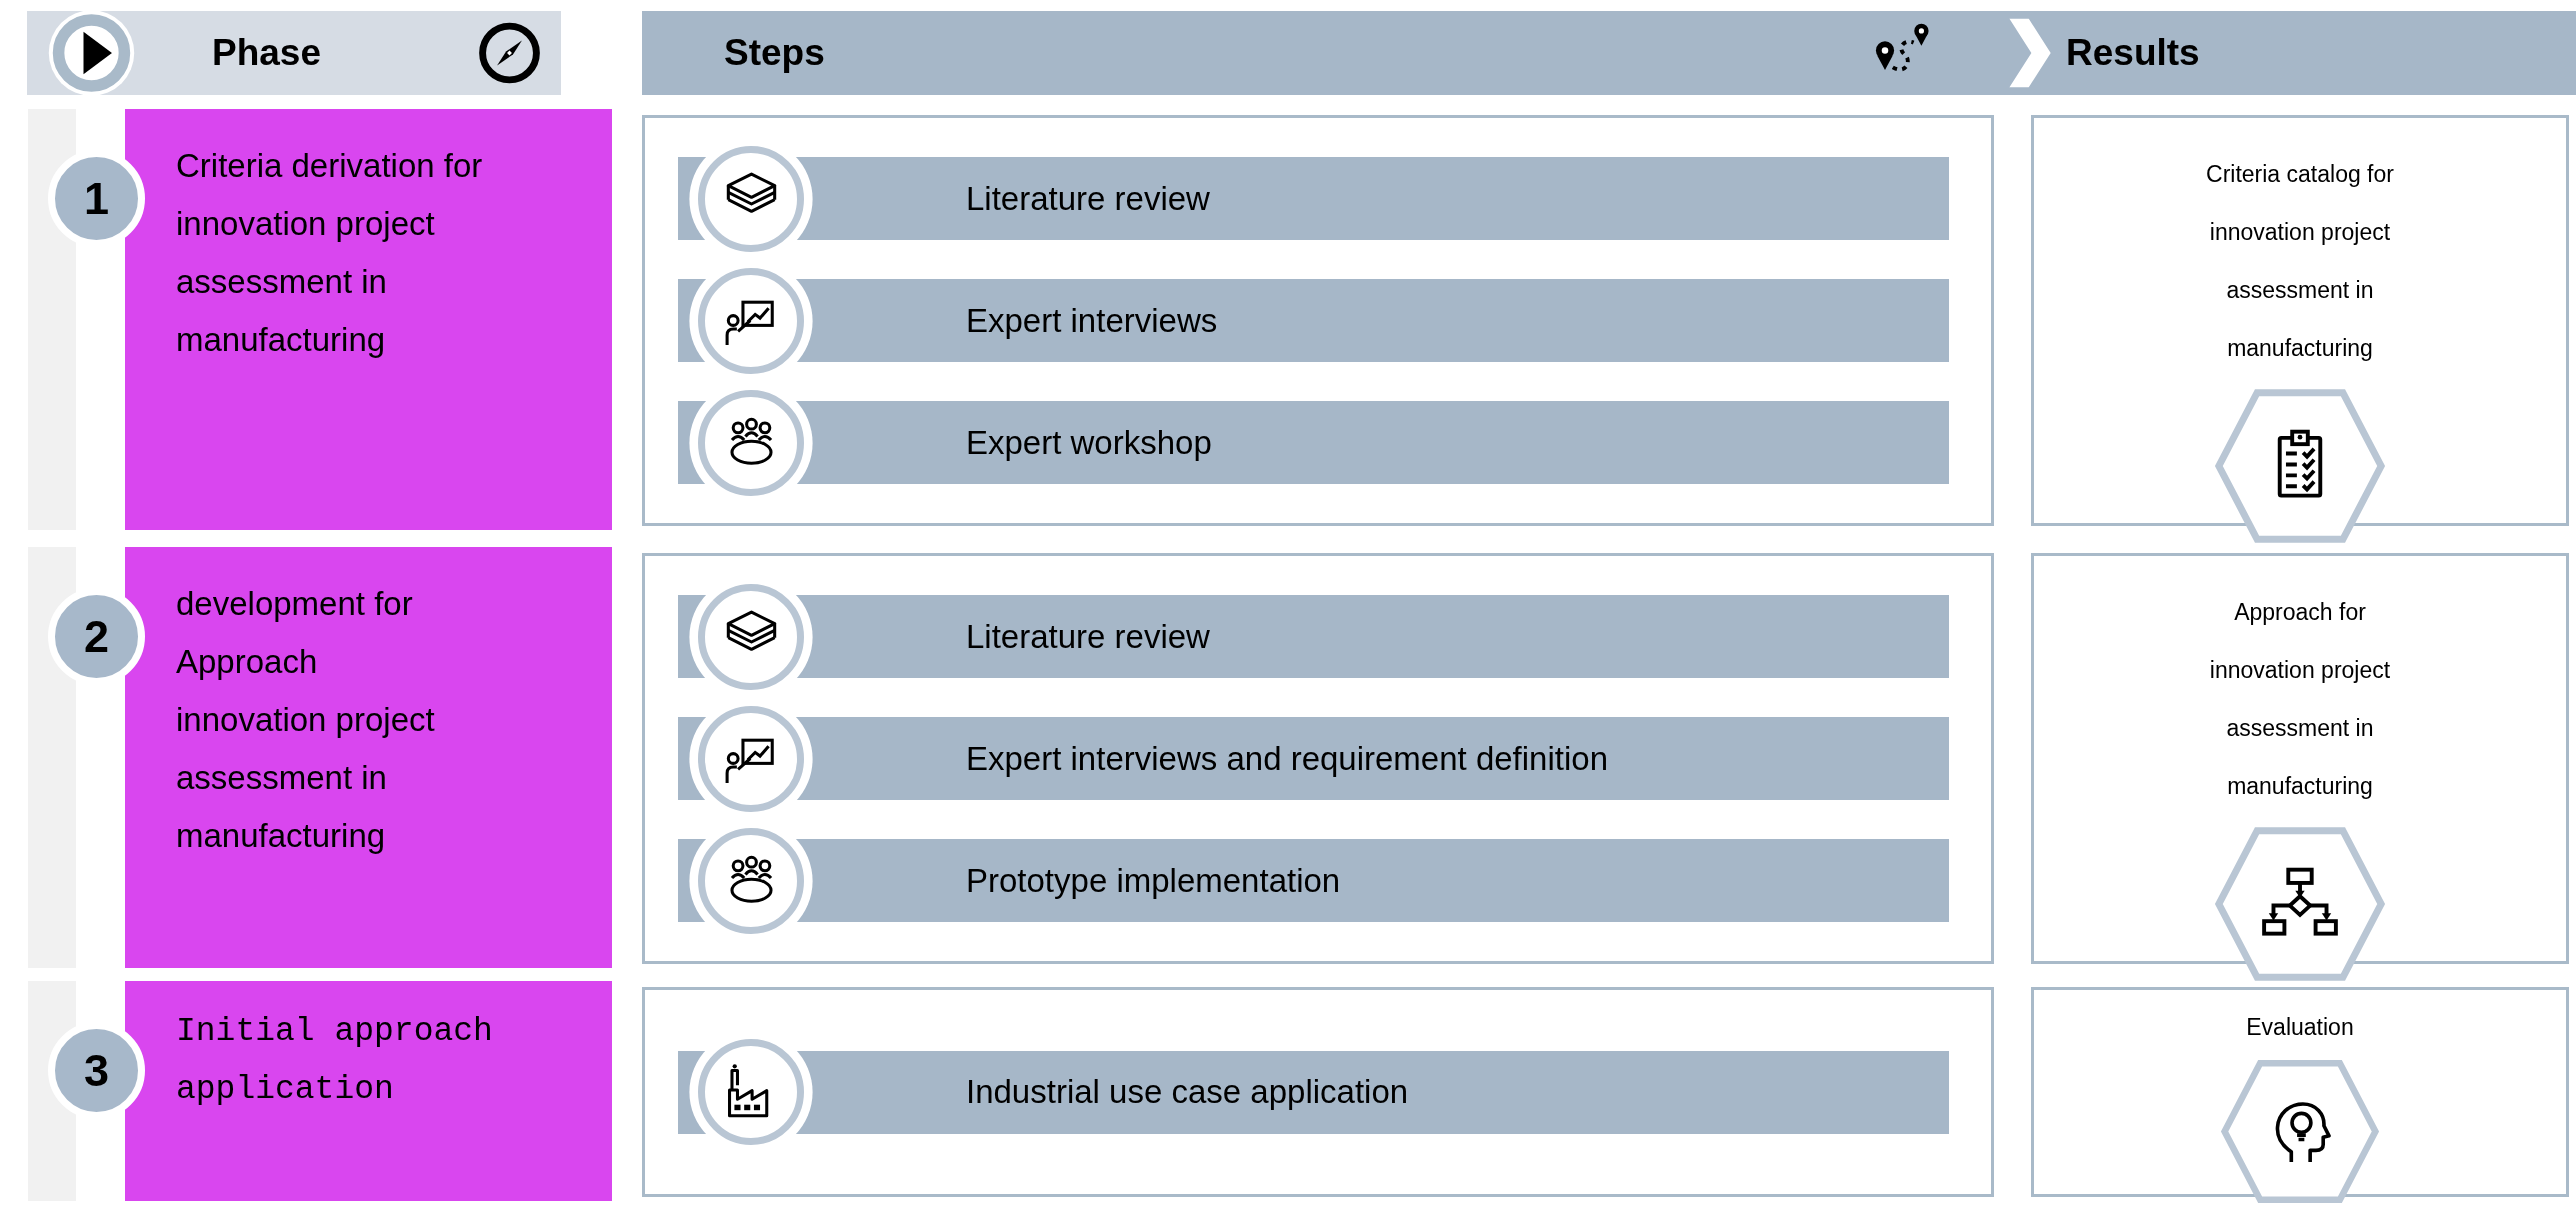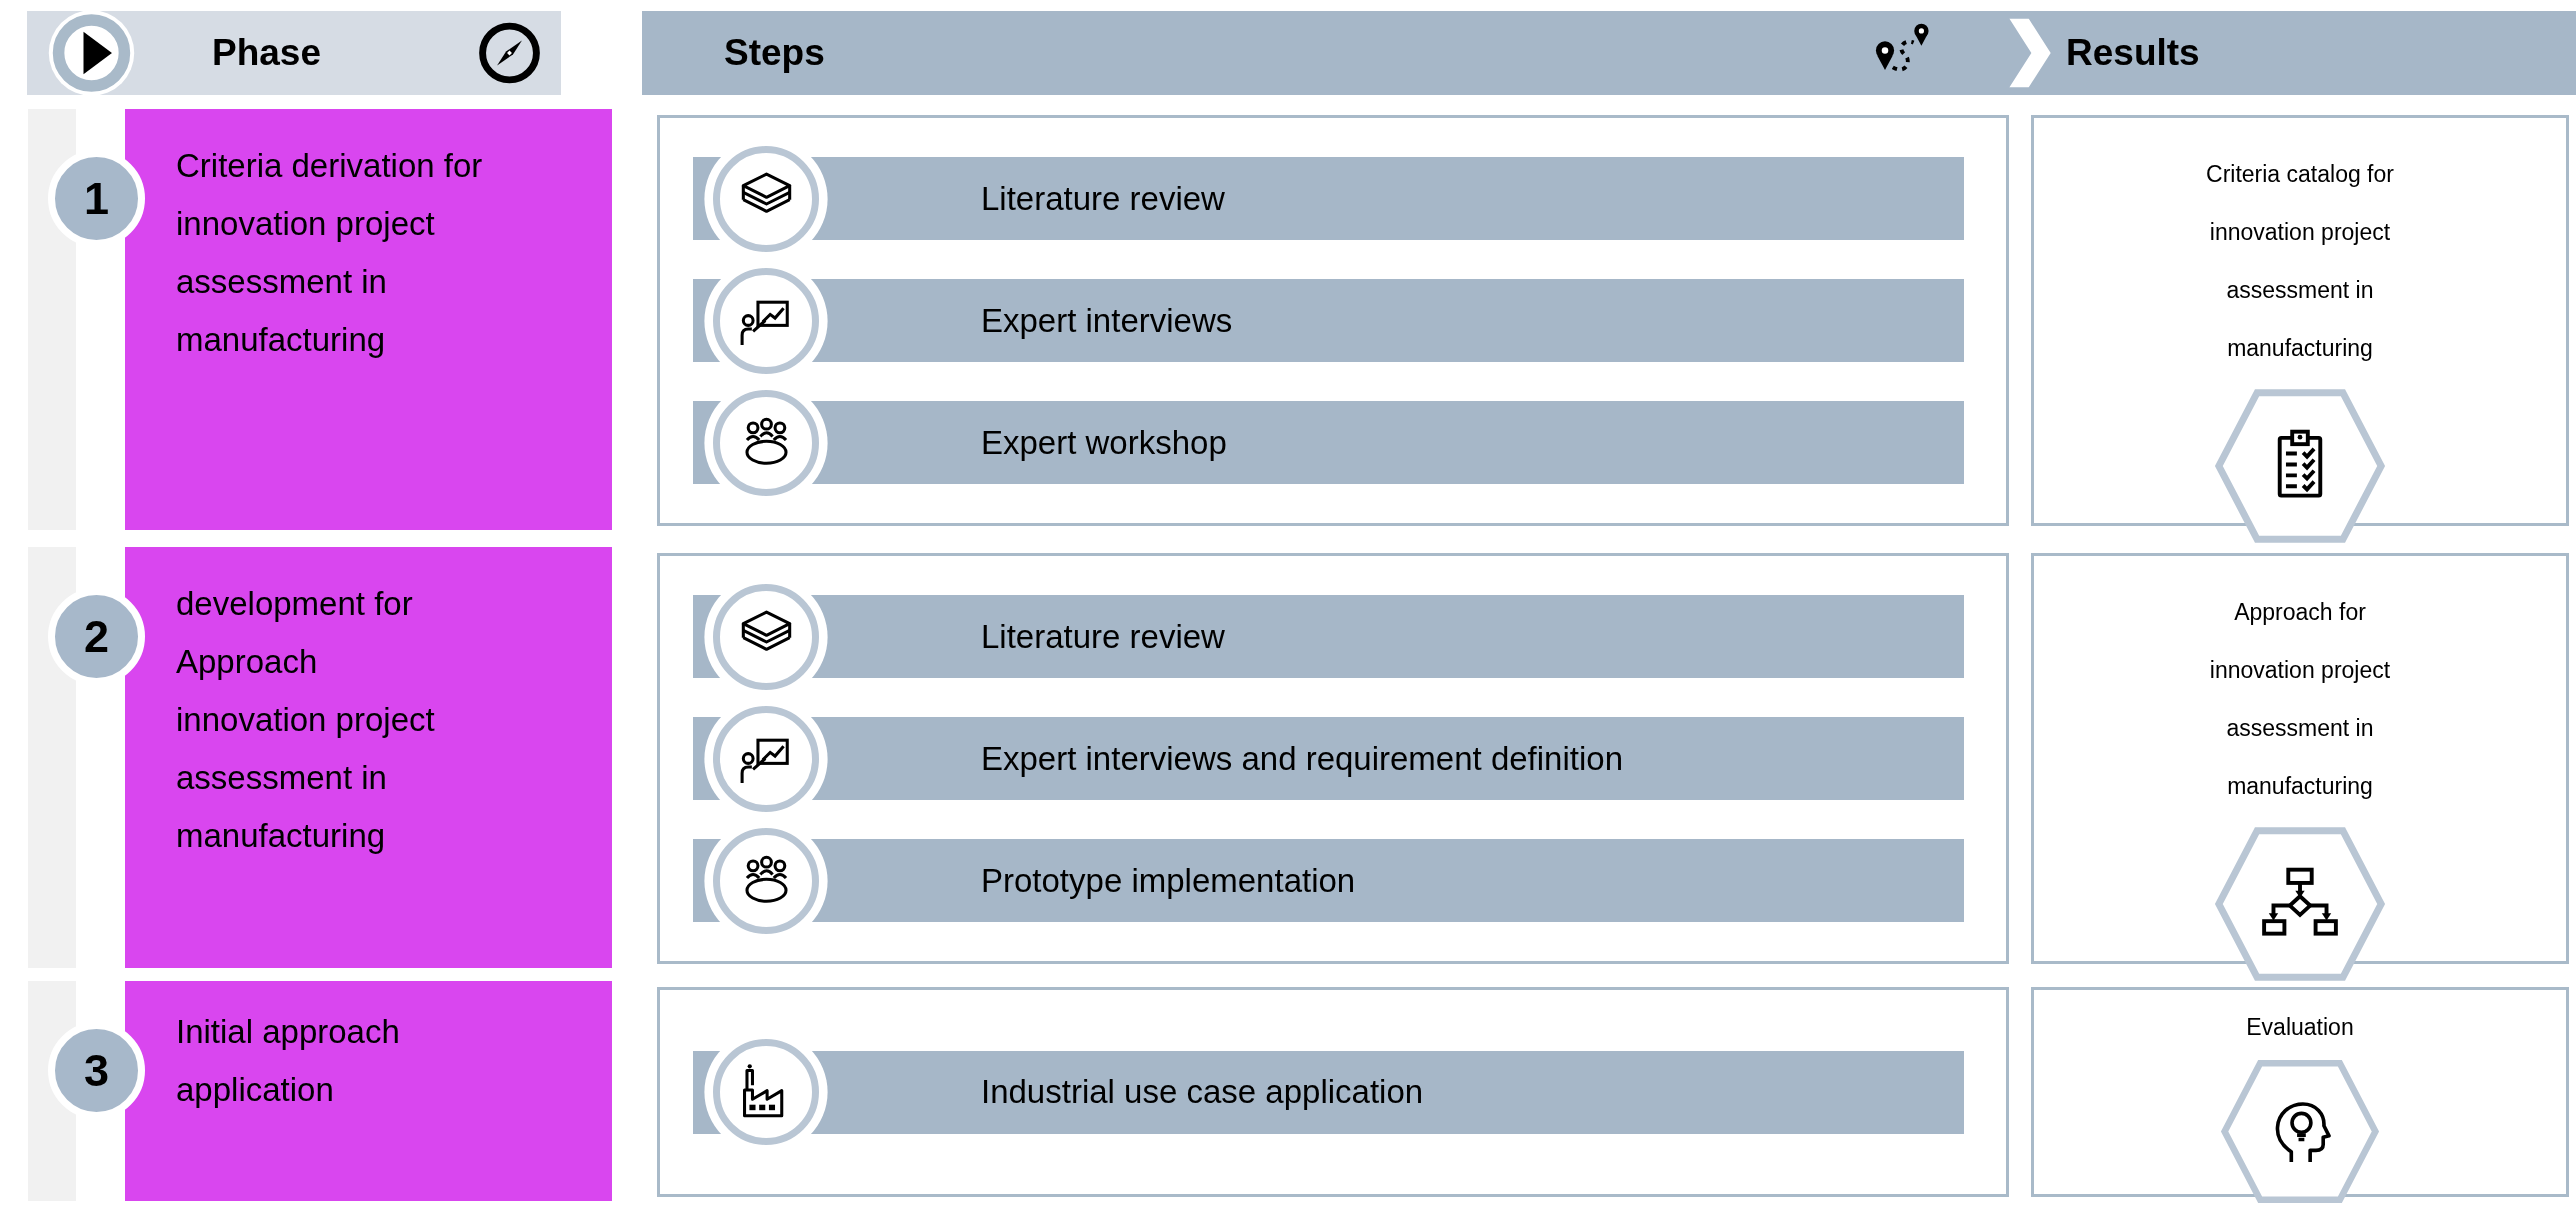--- a/index.html
+++ b/index.html
@@ -30,21 +30,21 @@
   .phase-text{padding:28px 15.6px 0 51px;font-size:33px;line-height:58px;}
   .num-circle{
     position:absolute;left:48px;top:41px;width:83px;height:83px;border-radius:50%;
     background:#a7b8ca;border:7.8px solid #fff;
     display:flex;align-items:center;justify-content:center;
     font-size:45px;font-weight:bold;
   }
   .steps-panel{
     position:absolute;left:642px;top:6.2px;bottom:3.9px;width:1352px;
     background:#fff;border:3.9px solid #a9bac9;box-sizing:border-box;
-    display:flex;flex-direction:column;justify-content:space-evenly;margin-left:15px;
+    display:flex;flex-direction:column;justify-content:space-evenly;
   }
   .step-bar{
     position:relative;margin-left:33px;width:1271px;height:83px;background:#a6b7c8;
     display:flex;align-items:center;
   }
   .badge{
     position:absolute;left:20px;top:50%;transform:translateY(-50%);
     width:92px;height:92px;border-radius:50%;background:#fff;
     border:7px solid #b9c6d4;box-shadow:0 0 0 8.6px #fff;
     display:flex;align-items:center;justify-content:center;
@@ -273,21 +273,21 @@
             <rect x="70" y="72" width="26" height="16"></rect>
           </g>
         </svg>
       </div>
     </div>
   </section>
 
   <section class="row row3">
     <div class="phase-strip"></div>
     <div class="phase-panel">
-      <div class="phase-text" style="padding-top:22px;">
+      <div class="phase-text" style="padding-top:22px;font-family:Liberation Mono, monospace;">
         <div>Initial approach</div>
         <div>application</div>
       </div>
     </div>
     <div class="num-circle">3</div>
 
     <div class="steps-panel">
       <div class="step-bar">
         <span class="badge">
           <svg viewBox="0 0 100 100">

